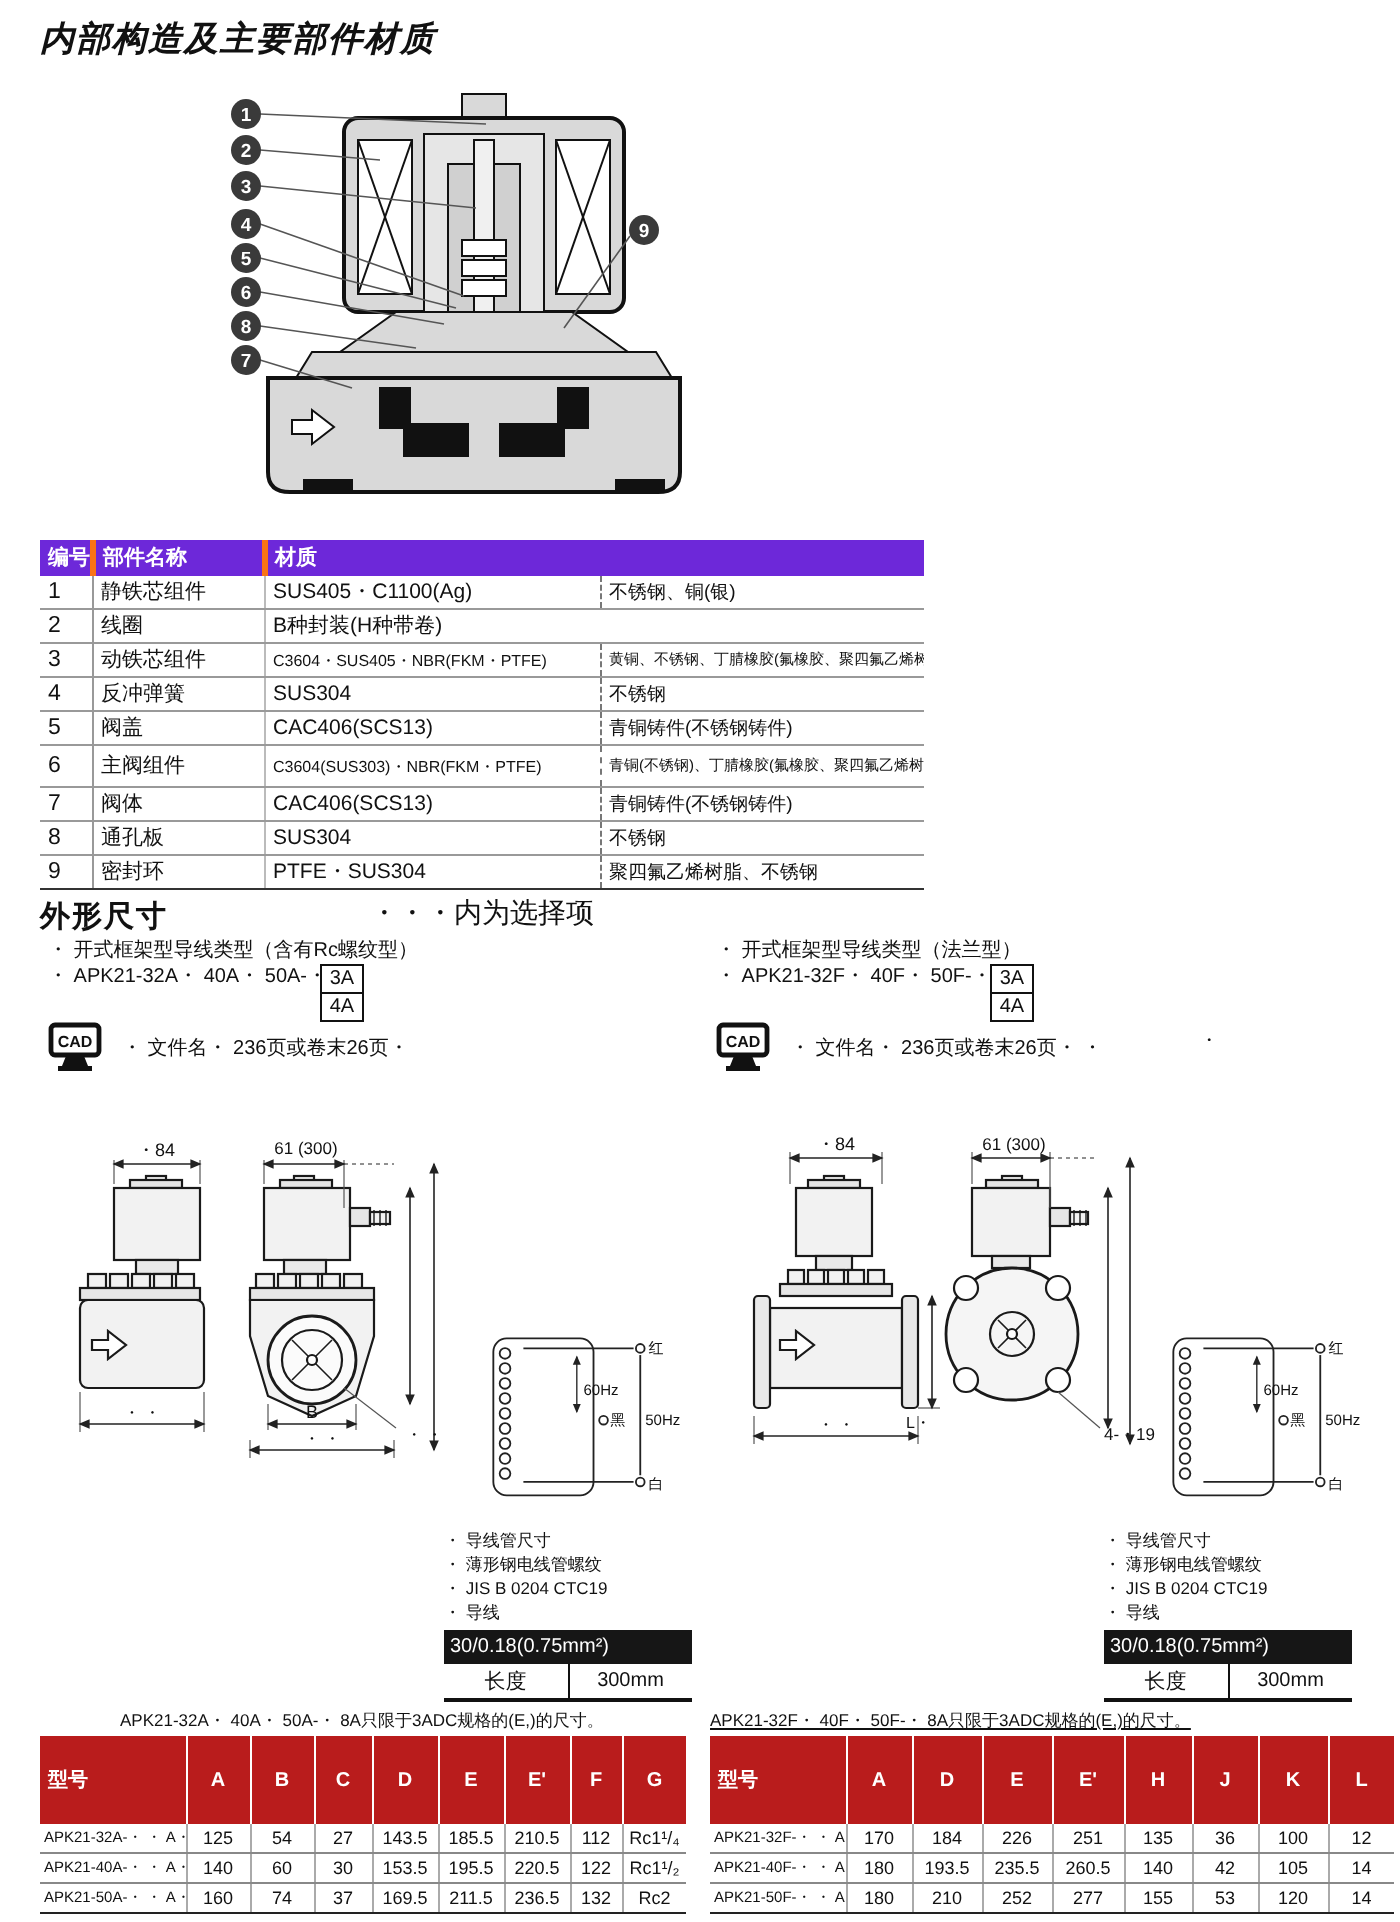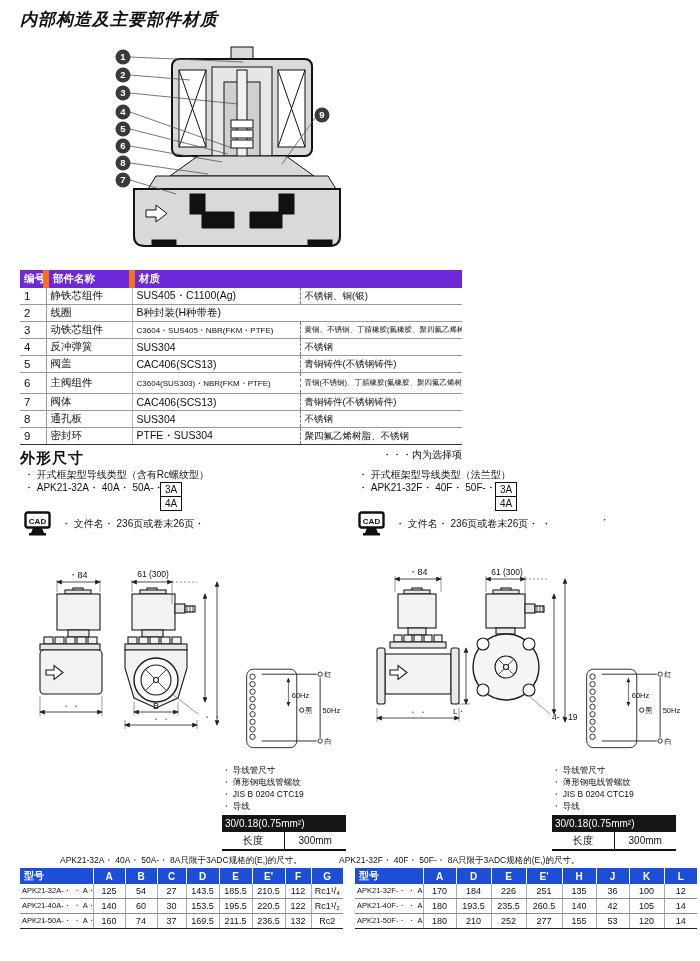--- a/index.html
+++ b/index.html
@@ -3,27 +3,27 @@
 <meta charset="utf-8">
 <style>
   html,body{margin:0;padding:0;background:#fff;}
   #page{position:relative;width:700px;height:961px;background:#ffffff;overflow:hidden;
         font-family:"Liberation Sans",sans-serif;color:#111;}
   .abs{position:absolute;}
   .page-title{font-size:17px;font-weight:bold;letter-spacing:1px;font-style:italic;}
   .section-title{font-size:15px;font-weight:bold;letter-spacing:1px;}
   .bullet{font-size:10px;white-space:nowrap;}
   .cap{font-size:8.5px;white-space:nowrap;}
-  .mat-note{width:442px;text-align:right;font-size:10px;margin-top:3px;}
+  .mat-note{width:442px;text-align:center;font-size:14px;margin-top:3px;}
   
   table{border-collapse:collapse;table-layout:fixed;}
   .mat-table{width:442px;}
   .mat-table th{background:#6d28d9;color:#fff;font-size:10.5px;font-weight:bold;text-align:left;
                 padding:2px 4px;height:13px;white-space:nowrap;overflow:hidden;}
-  .mat-table th + th{border-left:6px solid #f97316;}
+  .mat-table th + th{border-left:3px solid #f97316;}
   .mat-table td{border-bottom:1px solid #999;height:16px;padding:0 4px;white-space:nowrap;
                 overflow:hidden;vertical-align:middle;}
   .mat-table tr:last-child td{border-bottom:1.5px solid #333;}
   .no-cell{font-size:11.5px;border-right:1px solid #999;}
   .name-cell{font-size:10.5px;border-right:1px solid #bbb;}
   .matr-cell{font-size:10.5px;}
   .matr-small{font-size:8px;}
   .desc-cell{font-size:9.5px;border-left:1px dashed #777;}
   .desc-small{font-size:7.5px;}
   .desc-wrap{white-space:normal;line-height:8.5px;}
@@ -36,22 +36,22 @@
   .cad-block{display:flex;align-items:flex-start;}
   .cad-note{font-size:10px;margin-left:7px;margin-top:6px;white-space:nowrap;}
   
   .wire-line{font-size:8.5px;line-height:12px;white-space:nowrap;}
   .wire-table{width:124px;margin-top:3px;}
   .wire-table .wt-head{background:#161616;color:#fff;font-size:10px;font-weight:normal;
                        text-align:left;padding:2px 3px;height:13px;white-space:nowrap;}
   .wire-table td{border-bottom:2px solid #111;height:15px;text-align:center;font-size:10px;}
   .wire-table .wt-label{border-right:1.5px solid #111;width:40px;font-size:10.5px;}
   
-  .dim-table th{background:#1d4ed8;color:#fff;font-size:10px;font-weight:bold;height:13px;
-                text-align:center;padding:1px 2px;white-space:nowrap;}
+  .dim-table th{background:#b91c1c;color:#fff;font-size:10px;font-weight:bold;height:13px;
+                text-align:center;padding:15px 2px;white-space:nowrap;}
   .dim-table th + th{border-left:1.5px solid #fff;}
   .dim-table th.model-h{text-align:left;padding-left:4px;}
   .dim-table td{border-bottom:1px solid #888;border-left:1px solid #aaa;height:14px;
                 text-align:center;font-size:9px;padding:0 1px;white-space:nowrap;overflow:hidden;}
   .dim-table td.model-c{border-left:none;text-align:left;font-size:7.5px;padding-left:2px;}
   .dim-table tr:last-child td{border-bottom:1.5px solid #222;}
   .gcell{font-size:8px;}
   .brand{font-size:24px;font-weight:bold;color:#8a8a8a;letter-spacing:1px;}
   .dot-artifact{font-size:9px;}
   svg text{font-family:"Liberation Sans",sans-serif;}
@@ -552,21 +552,21 @@
           <td>169.5</td>
           <td>211.5</td>
           <td>236.5</td>
           <td>132</td>
           <td class="gcell">Rc2</td>
         </tr>
       </tbody>
     </table>
   </div>
 
-  <div class="abs cap" style="left:339px;top:855px;">APK21-32F・ 40F・ 50F-・ 8A只限于3ADC规格的(E,)的尺寸。</div>
+  <div class="abs cap" style="left:355px;top:855px;text-decoration:underline;">APK21-32F・ 40F・ 50F-・ 8A只限于3ADC规格的(E,)的尺寸。</div>
   <div class="abs" style="left:355px;top:868px;">
     <table class="dim-table" style="width:342px;">
       <colgroup>
         <col style="width:68px">
           <col style="width:33px">
           <col style="width:35px">
           <col style="width:35px">
         <col style="width:36px">
           <col style="width:34px">
           <col style="width:33px">

